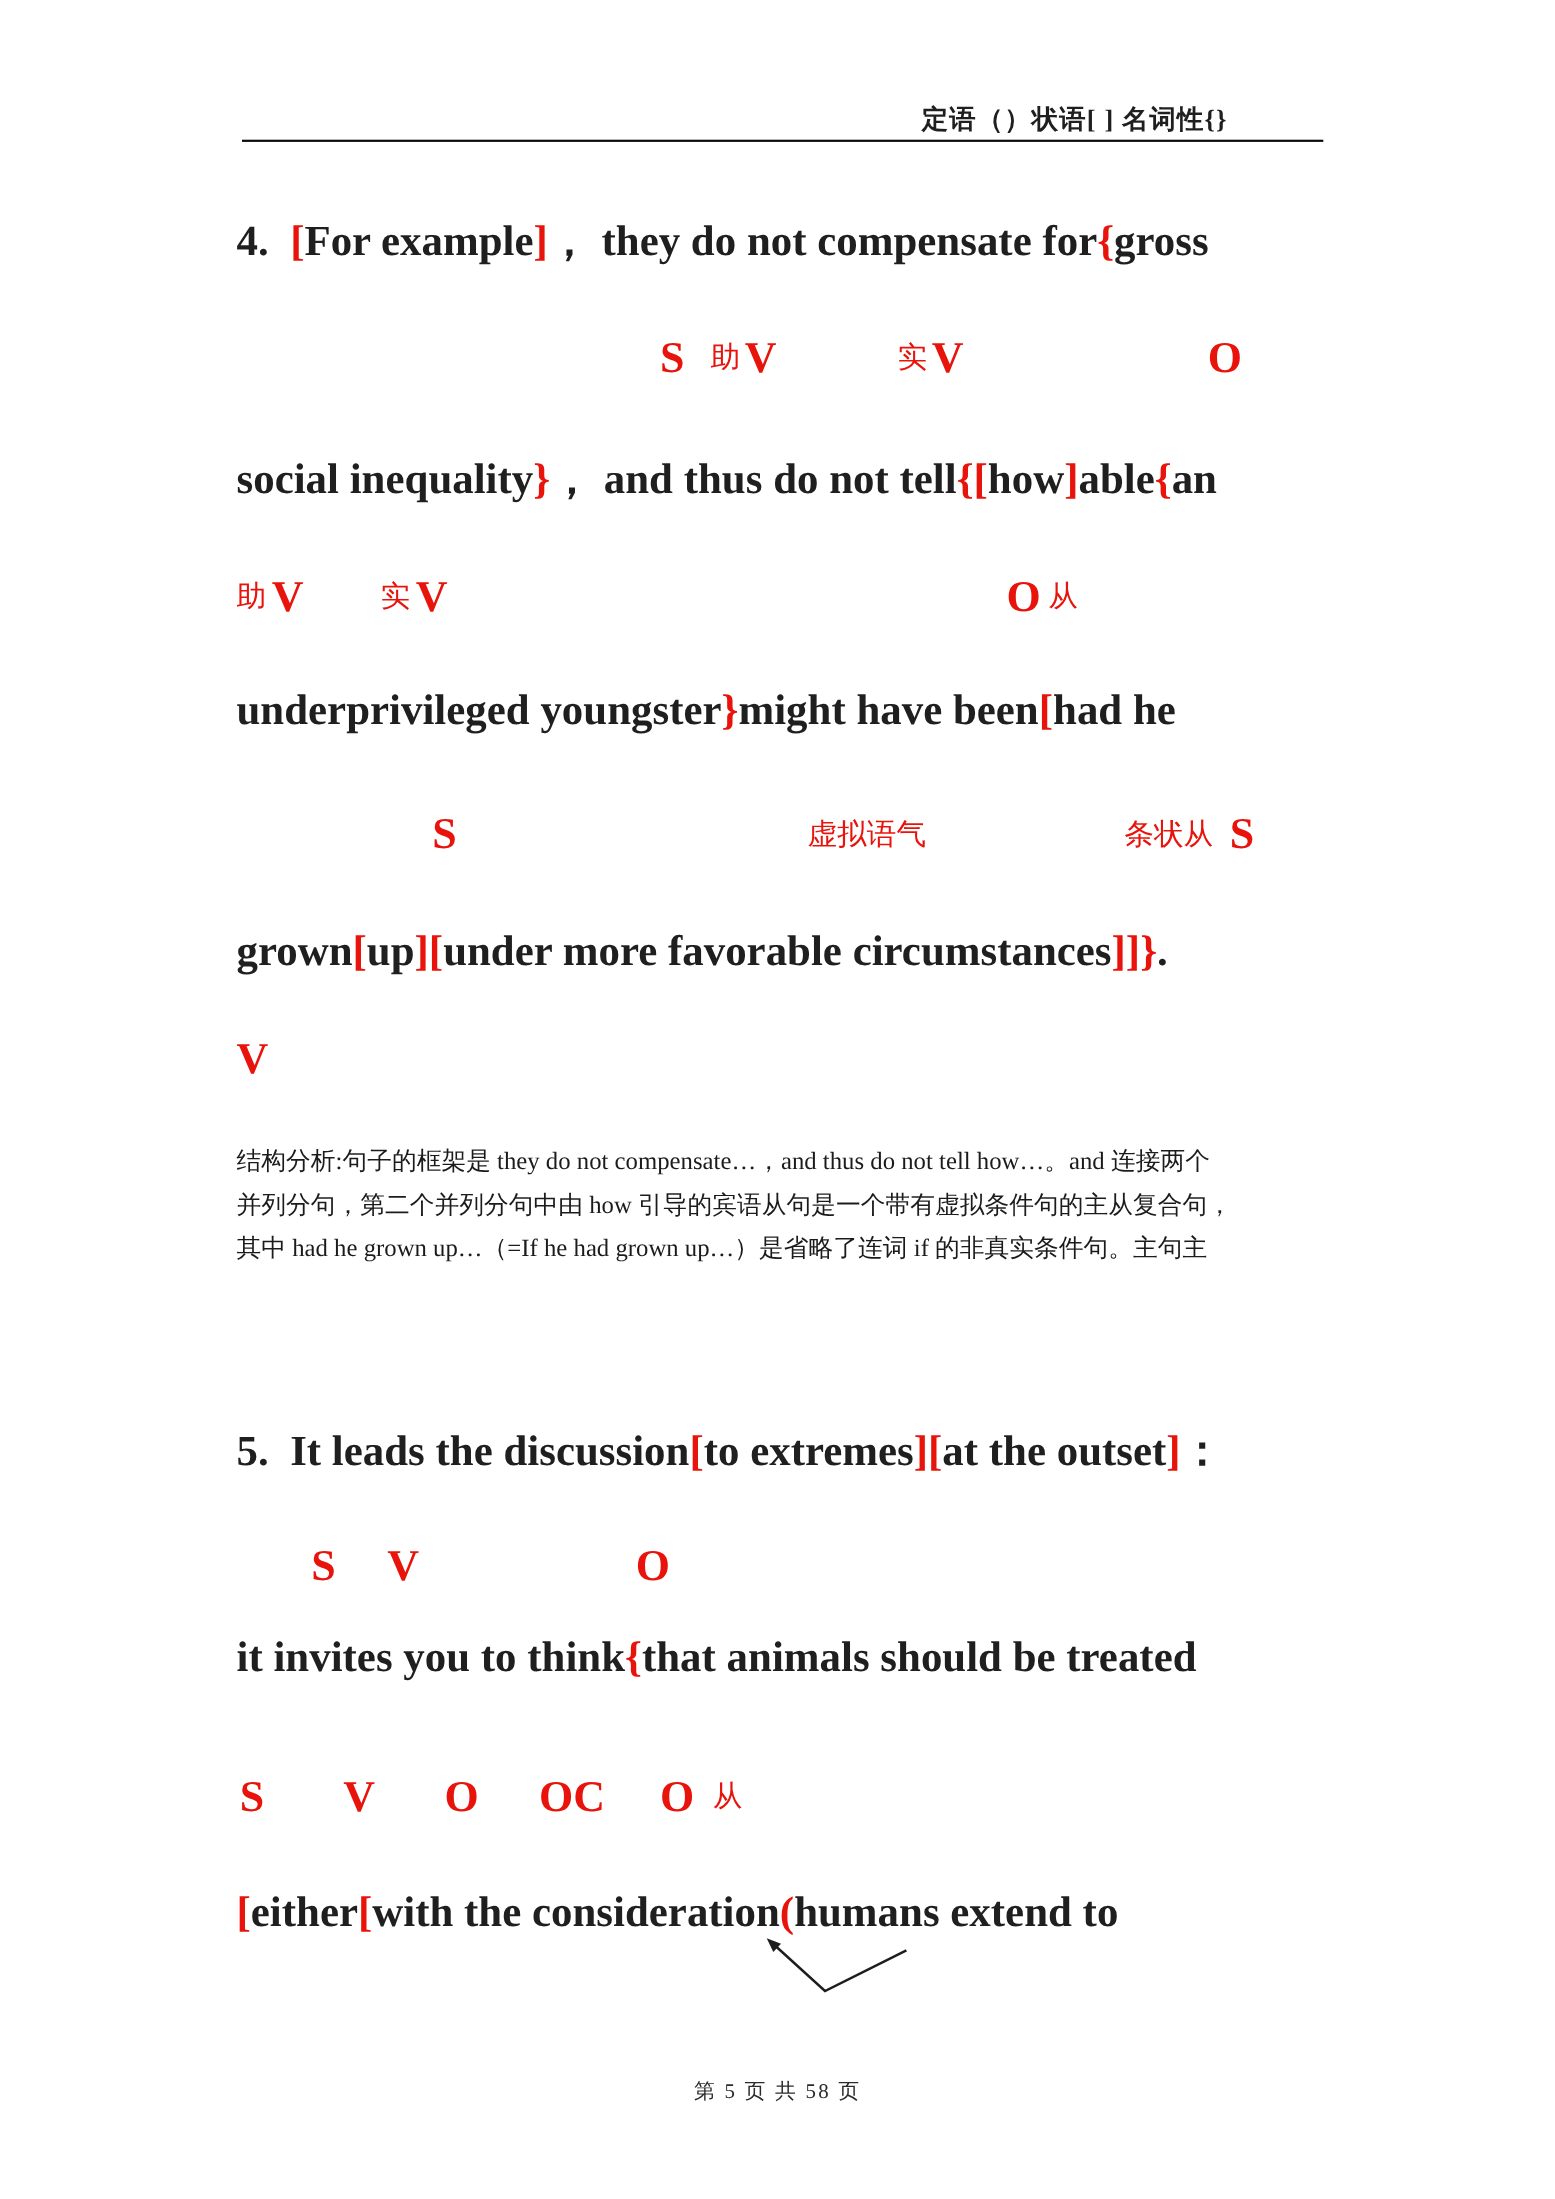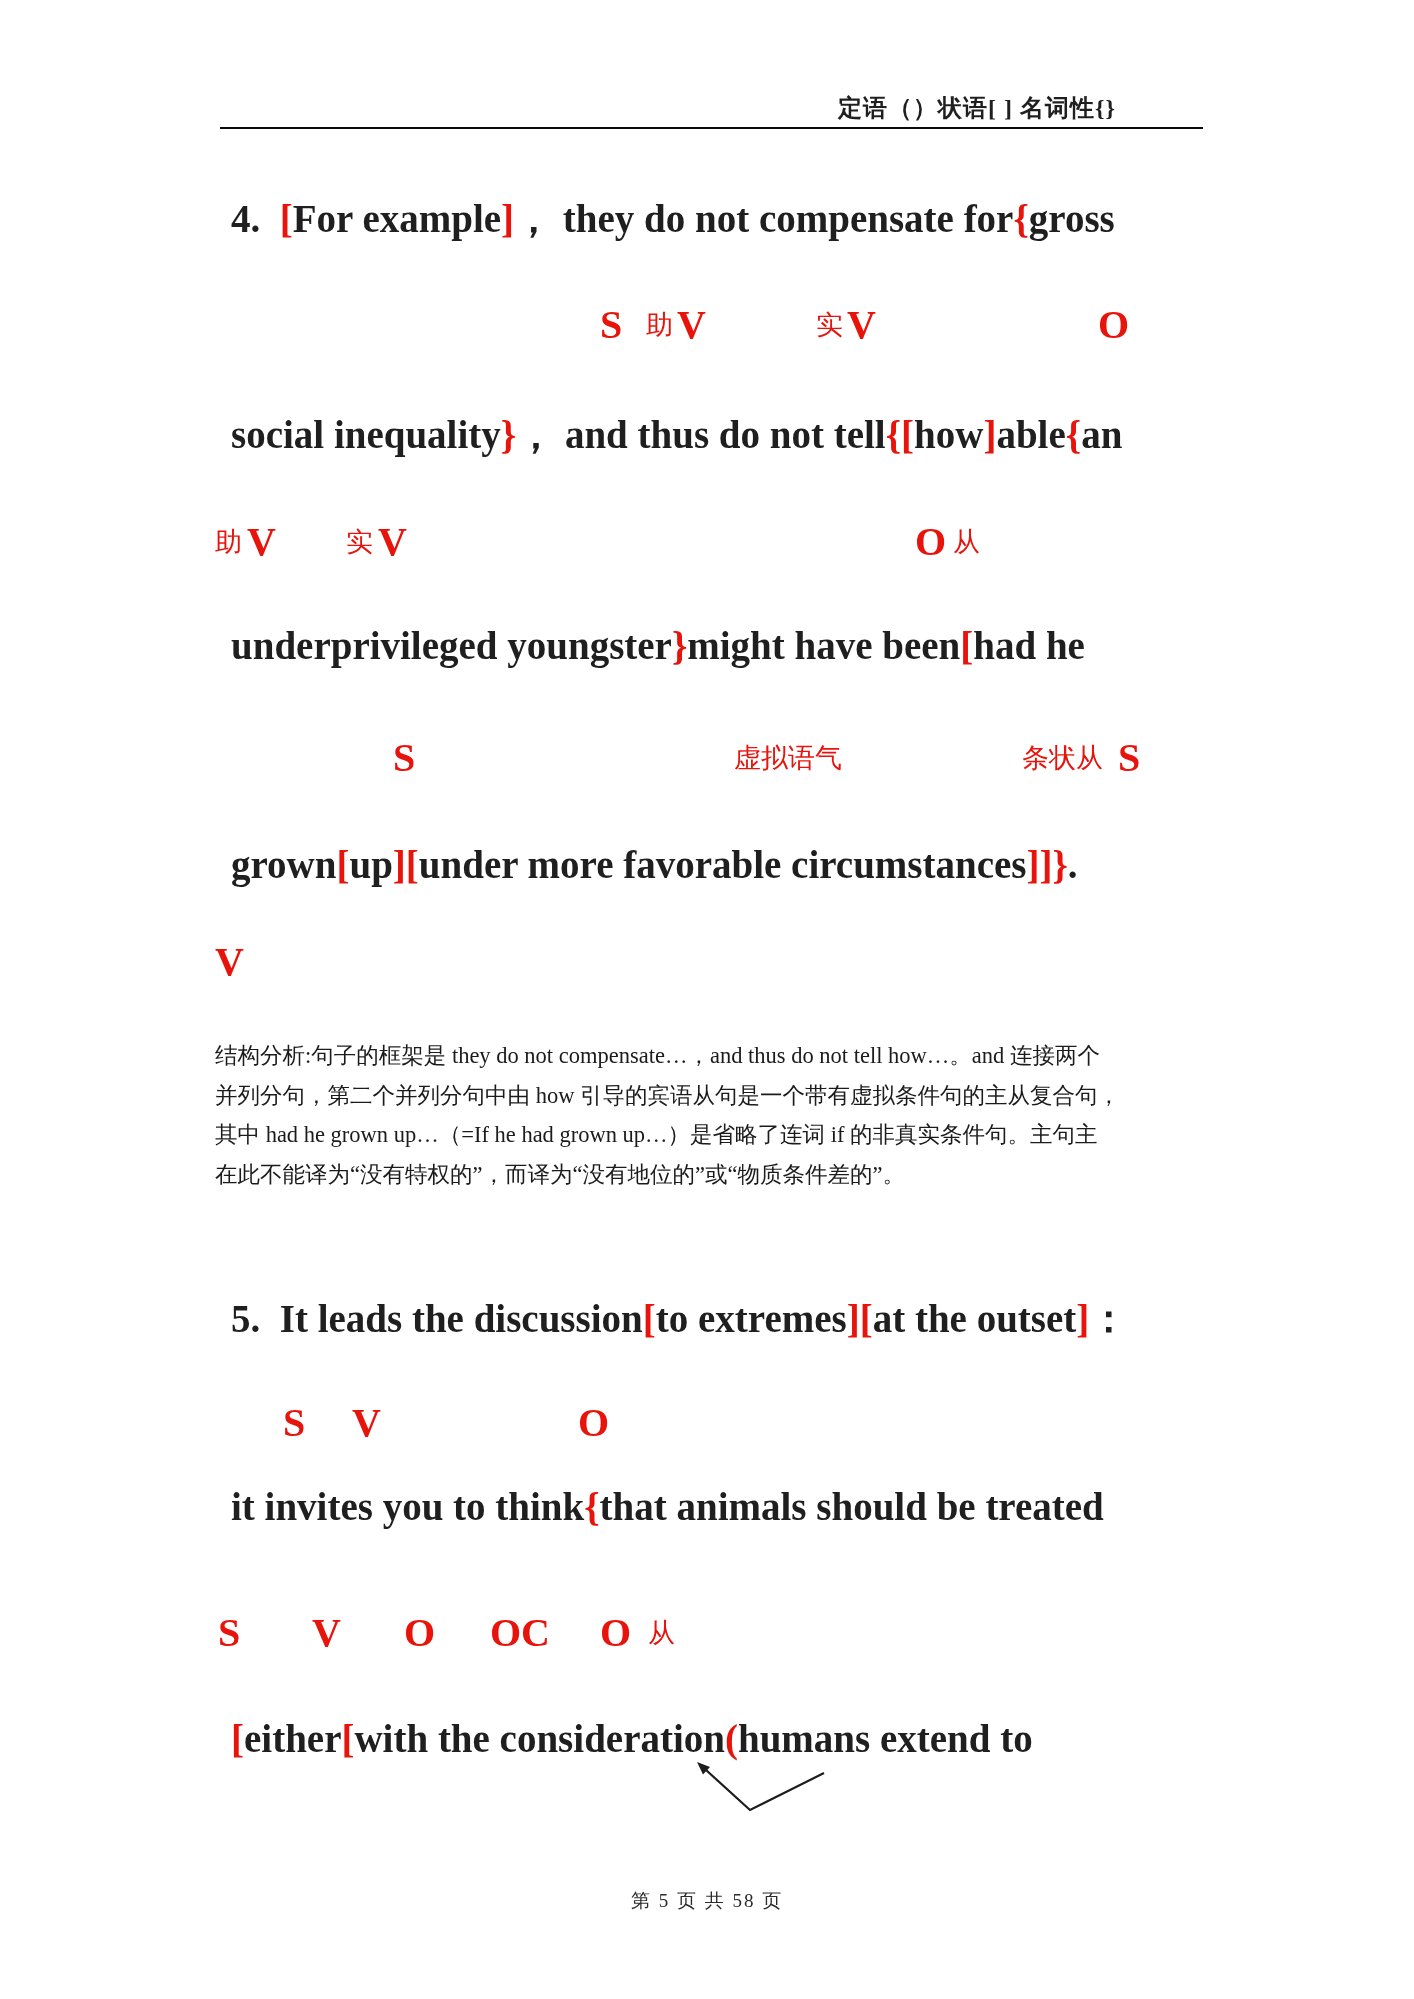--- a/index.html
+++ b/index.html
@@ -31,21 +31,20 @@
     width:983px;height:2px;
     background:#0a0a0a;
   }
   
   .line{
     position:absolute;
     white-space:pre;
     font-weight:700;
     font-size:39px;
     color:var(--ink);
-    margin-left:16px;
   }
   .line .r{color:var(--red);}
   
   .lab{
     position:absolute;
     left:0;
     width:1414px;height:48px;
   }
   .lab span{
     position:absolute;
@@ -133,21 +132,20 @@
         <span class="rbig" style="left: 600px;">O</span>
         <span class="rcn" style="left: 648px;">从</span>
       </div>
       <div class="line" style="top: 1716px; left: 215px;"><span class="r">[</span><span class="k">either</span><span class="r">[</span><span class="k">with the consideration</span><span class="r">(</span><span class="k">humans extend to</span></div>
     </div>
 
   <div class="para" style="top: 1036px; left: 215px; width: 1000px;">
       <div>结构分析:句子的框架是 they do not compensate…，and thus do not tell how…。and 连接两个</div>
       <div>并列分句，第二个并列分句中由 how 引导的宾语从句是一个带有虚拟条件句的主从复合句，</div>
       <div>其中 had he grown up…（=If he had grown up…）是省略了连词 if 的非真实条件句。主句主</div>
-      <div>在此不能译为“没有特权的”，而译为“没有地位的”或“物质条件差的”。</div>
     </div>
 
   <svg class="arrow" width="170" height="70" viewBox="0 0 170 70">
     <polyline points="26,17 70,57 144,20" fill="none" stroke="#1d1d1d" stroke-width="2.2"></polyline>
     <polygon points="17,9 30,14 23,21.5" fill="#1d1d1d"></polygon>
   </svg>
 
   <div class="footer">第 5 页 共 58 页</div>
 
 </div>

